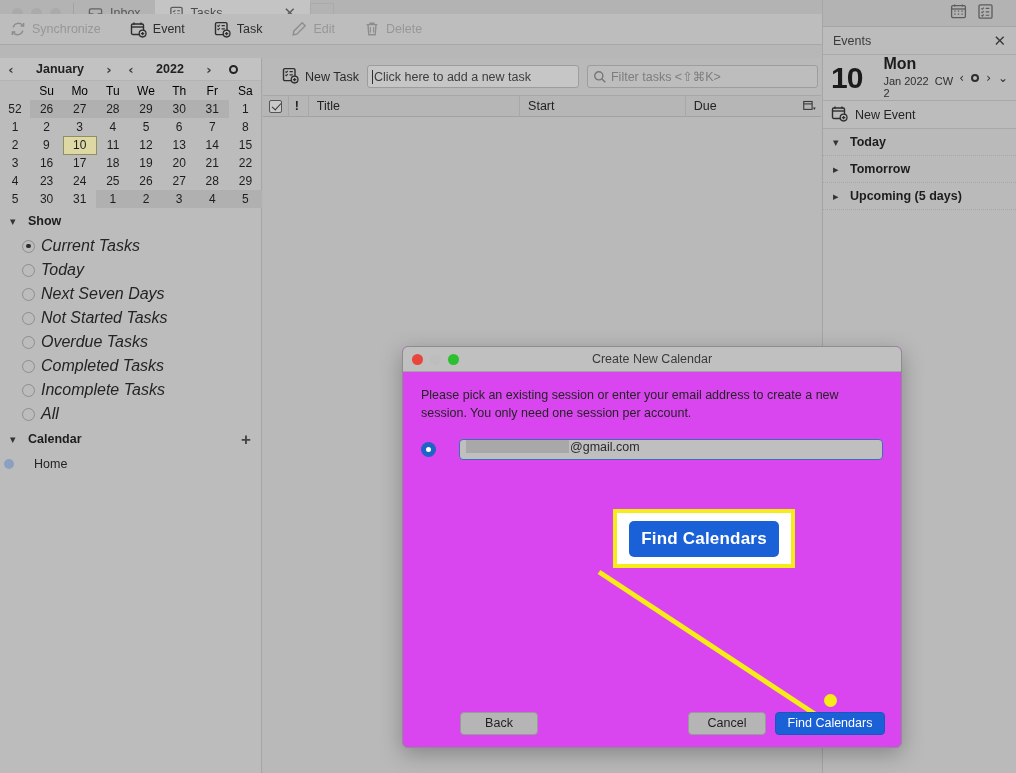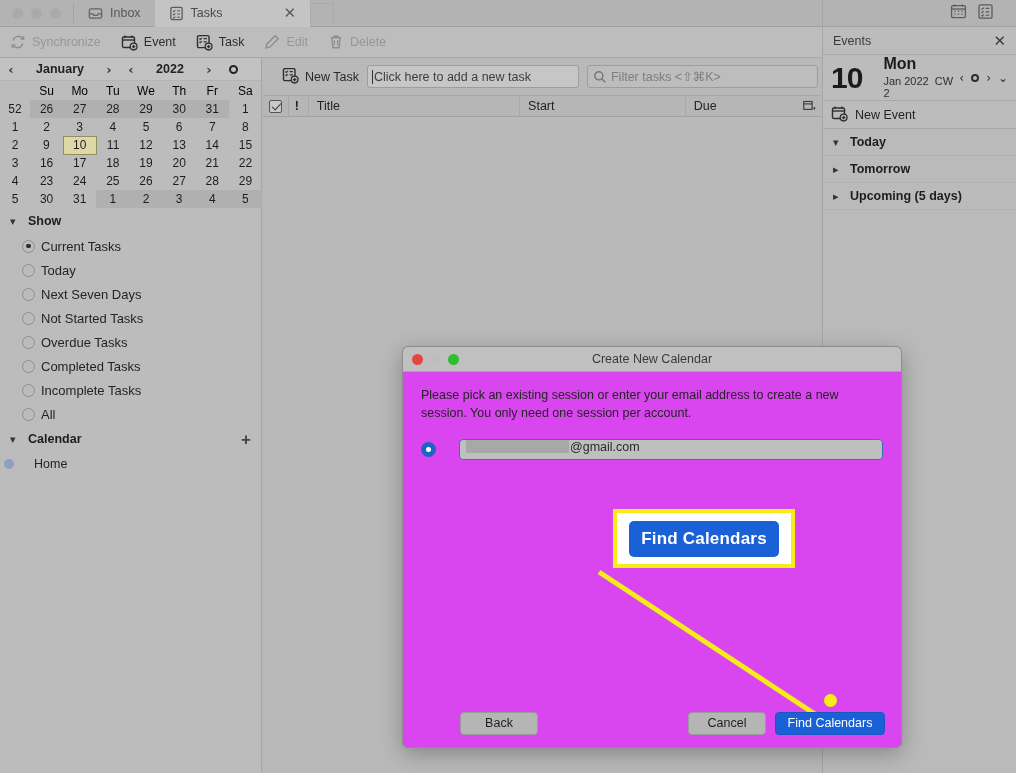--- a/index.html
+++ b/index.html
@@ -30,23 +30,23 @@
   .tab.active { background: #c4c4c4; }
   .tab .ticon { width: 15px; height: 15px; opacity: .75; display: block; }
   .tab-close {
     margin-left: 54px; font-size: 15px; color: #5b5b5b; line-height: 1;
     font-family: "DejaVu Sans", sans-serif;
   }
   .tab-stub { width: 24px; height: 21px; border: 1px solid #aaa; border-bottom: none; }
 
   
   .toolbar {
-    position: absolute; left: 0; top: 27px; width: 1016px; height: 31px;
+    position: absolute; left: 0; top: 14px; width: 1016px; height: 31px;
     background: #bdbdbd; border-bottom: 1px solid #a8a8a8;
-    display: flex; align-items: center;
+    display: flex; align-items: center; gap: 9px;
   }
   .tbtn {
     display: flex; align-items: center; gap: 6px; padding: 0 10px; height: 31px;
     font-size: 12.5px; color: #2e2e2e;
   }
   .tbtn.disabled { color: #979797; }
   .tbtn svg { display: block; }
   .tbtn.disabled svg { opacity: .42; }
   .tb-spacer { flex: 1; }
   .hamburger {
@@ -96,21 +96,21 @@
   .sec-head {
     display: flex; align-items: center; gap: 8px;
     padding: 0 10px; height: 26px; font-size: 12.5px; font-weight: bold; color: #1d1d1d;
   }
   .sec-head .chev {
     font-size: 11px; color: #333; width: 10px; font-family: "DejaVu Sans", sans-serif;
   }
   .sec-head .plus { margin-left: auto; font-size: 17px; color: #444; line-height: 1; }
   .radio-row {
     display: flex; align-items: center; gap: 6px;
-    padding-left: 22px; height: 24px; font-size: 13px; color: #242424;
+    padding-left: 22px; height: 24px; font-size: 16px; color: #242424; font-style: italic;
   }
   .radio {
     width: 13px; height: 13px; border-radius: 50%;
     border: 1.4px solid #8d8d8d; background: #bcbcbc;
     display: flex; align-items: center; justify-content: center; flex: none;
   }
   .radio.on::after {
     content: ""; width: 4.5px; height: 4.5px; border-radius: 50%; background: #2b2b2b;
   }
   .cal-item {

